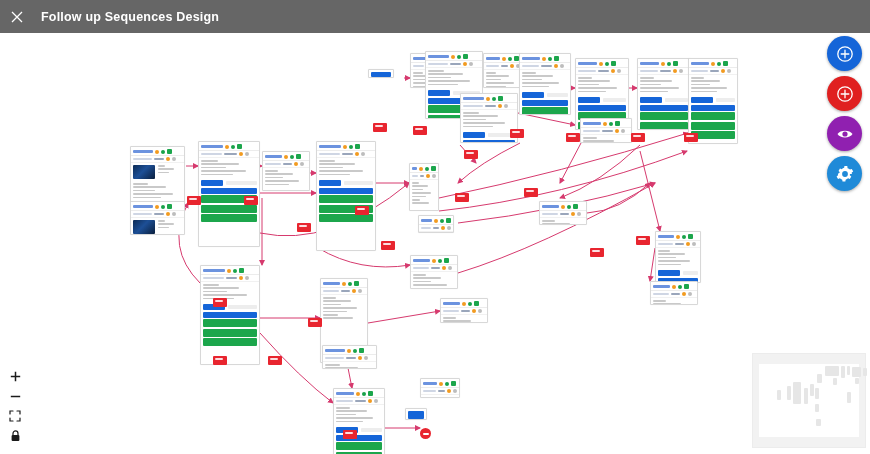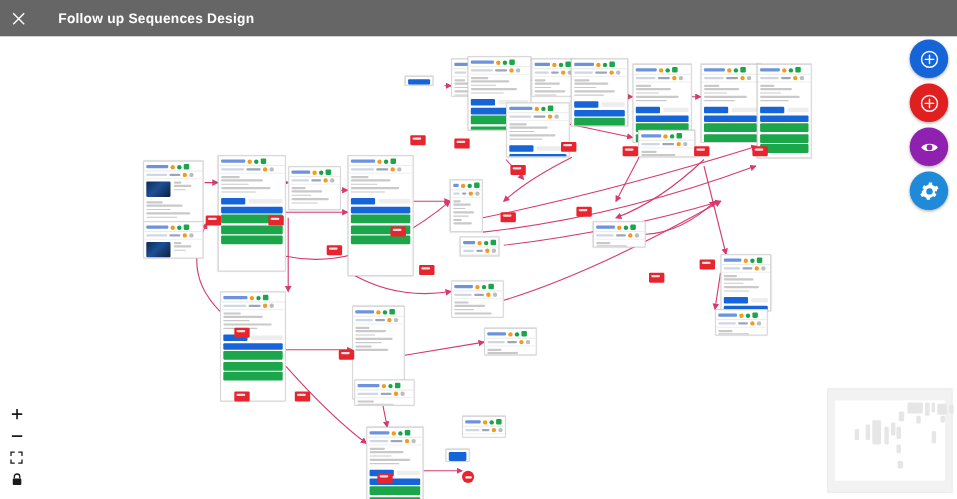--- a/index.html
+++ b/index.html
@@ -24,21 +24,21 @@
     width: 33px; height: 33px;
     display: flex; align-items: center; justify-content: center;
     color: #ffffff; cursor: pointer; flex: 0 0 auto;
   }
   #close-btn svg { display:block; }
   #header-title {
     color: #ffffff;
     font-size: 12.5px;
     font-weight: bold;
     letter-spacing: .2px;
-    margin-left: 20px;
+    margin-left: 8px;
     white-space: nowrap;
   }
 
   
   #canvas {
     position: absolute; top: 33px; left: 0;
     width: 870px; height: 421px;
     background: #ffffff;
     overflow: hidden;
   }

